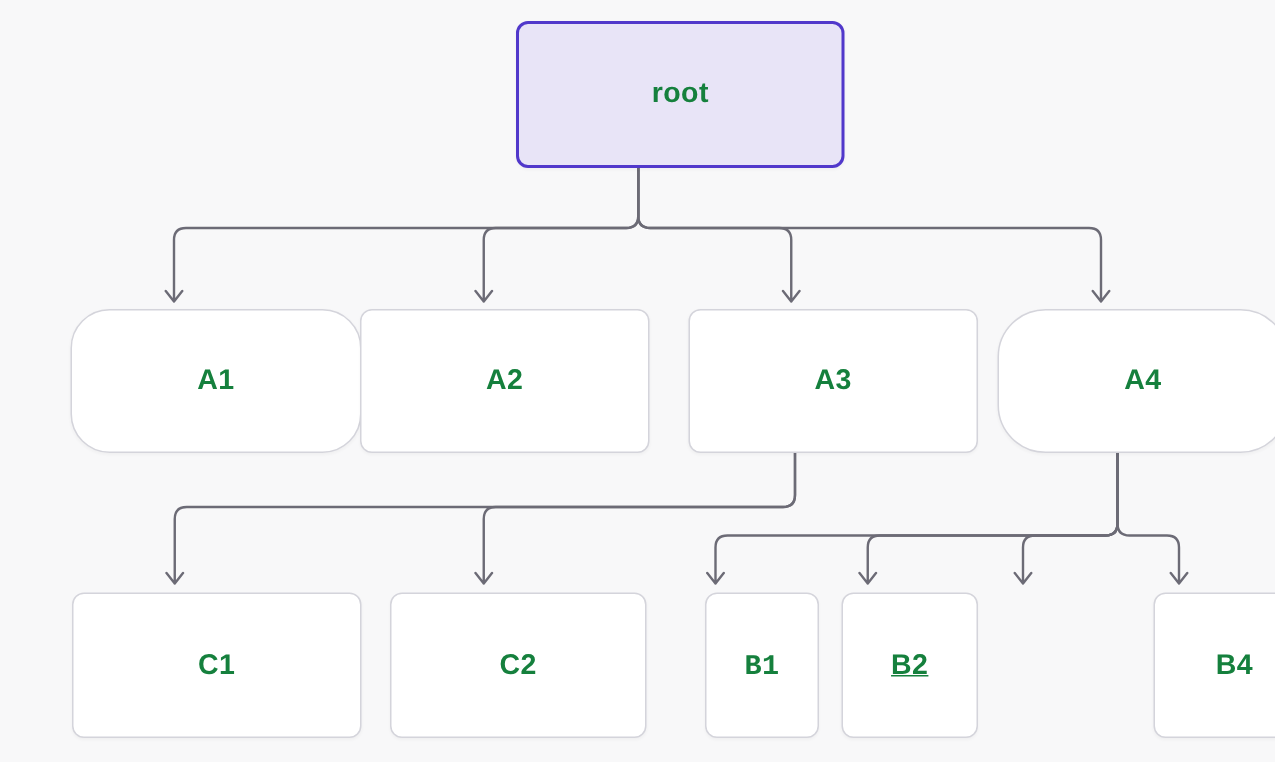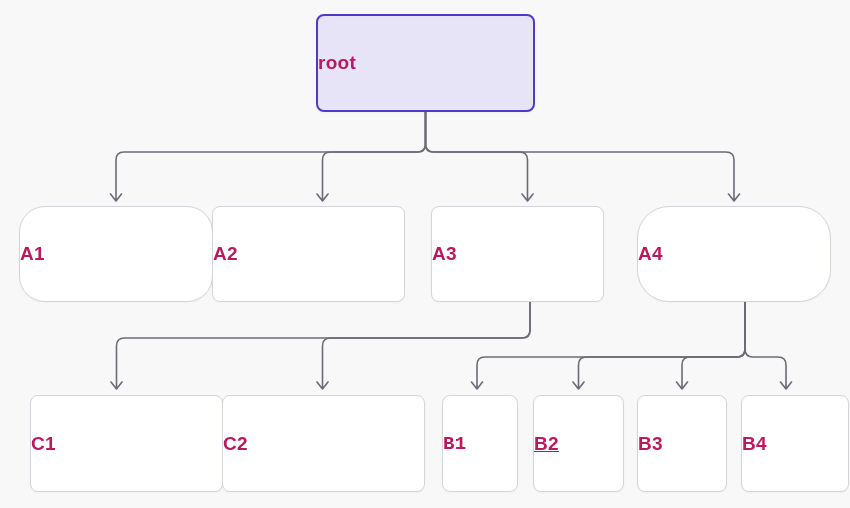--- a/index.html
+++ b/index.html
@@ -28,38 +28,40 @@
   }
   .node {
     position: absolute;
     z-index: 1;
     box-sizing: border-box;
     background: #ffffff;
     border: 1.5px solid #d4d4db;
     border-radius: 8px;
     display: flex;
     align-items: center;
+    justify-content: center;
     font-weight: 700;
     font-size: 19px;
     letter-spacing: 0.3px;
-    color: #be185d;
+    color: #15803d;
     box-shadow: 0 1px 2px rgba(40,40,60,0.04);
     cursor: default;
+    margin-left: 28px;
   }
   #node-root {
     left: 316px; top: 14px; width: 219px; height: 98px;
     background: #e8e4f7;
     border: 2px solid #5138cb;
   }
   #node-a1 { left: 19px;  top: 206px; width: 194px; height: 96px; border-radius: 26px; }
   #node-a2 { left: 212px; top: 206px; width: 193px; height: 96px; }
-  #node-a3 { left: 431px; top: 206px; width: 173px; height: 96px; }
+  #node-a3 { left: 431px; top: 206px; width: 193px; height: 96px; }
   #node-a4 { left: 637px; top: 206px; width: 194px; height: 96px; border-radius: 32px; }
-  #node-c1 { left: 30px;  top: 395px; width: 193px; height: 97px; }
-  #node-c2 { left: 222px; top: 395px; width: 203px; height: 97px; }
+  #node-c1 { left: 20px;  top: 395px; width: 193px; height: 97px; }
+  #node-c2 { left: 232px; top: 395px; width: 171px; height: 97px; }
   #node-b1 { left: 442px; top: 395px; width: 76px;  height: 97px; font-family: Liberation Mono, monospace; }
   #node-b2 { left: 533px; top: 395px; width: 91px;  height: 97px; text-decoration: underline; }
   #node-b3 { left: 637px; top: 395px; width: 90px;  height: 97px; }
   #node-b4 { left: 741px; top: 395px; width: 108px;  height: 97px; }
 </style>
 </head>
 <body>
 
 <div class="canvas">
 
@@ -101,20 +103,17 @@
   </div>
   <div class="node" id="node-c2">
     <span>C2</span>
   </div>
   <div class="node" id="node-b1">
     <span>B1</span>
   </div>
   <div class="node" id="node-b2">
     <span>B2</span>
   </div>
-  <div class="node" id="node-b3">
-    <span>B3</span>
-  </div>
   <div class="node" id="node-b4">
     <span>B4</span>
   </div>
 
 </div>
 
 </body></html>

